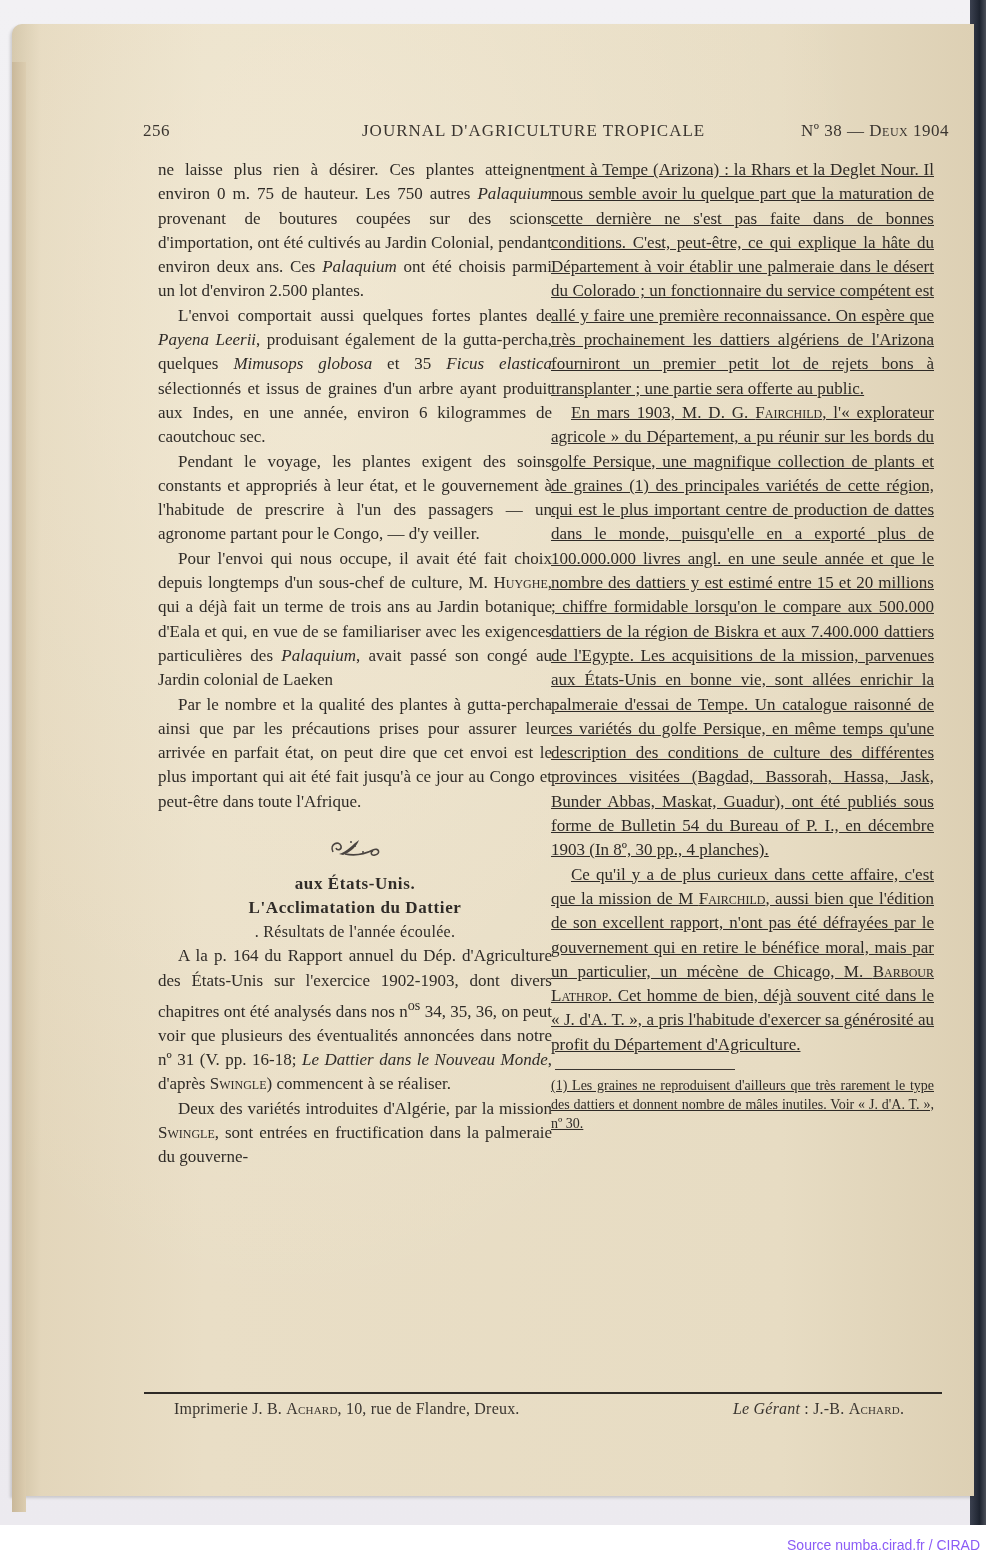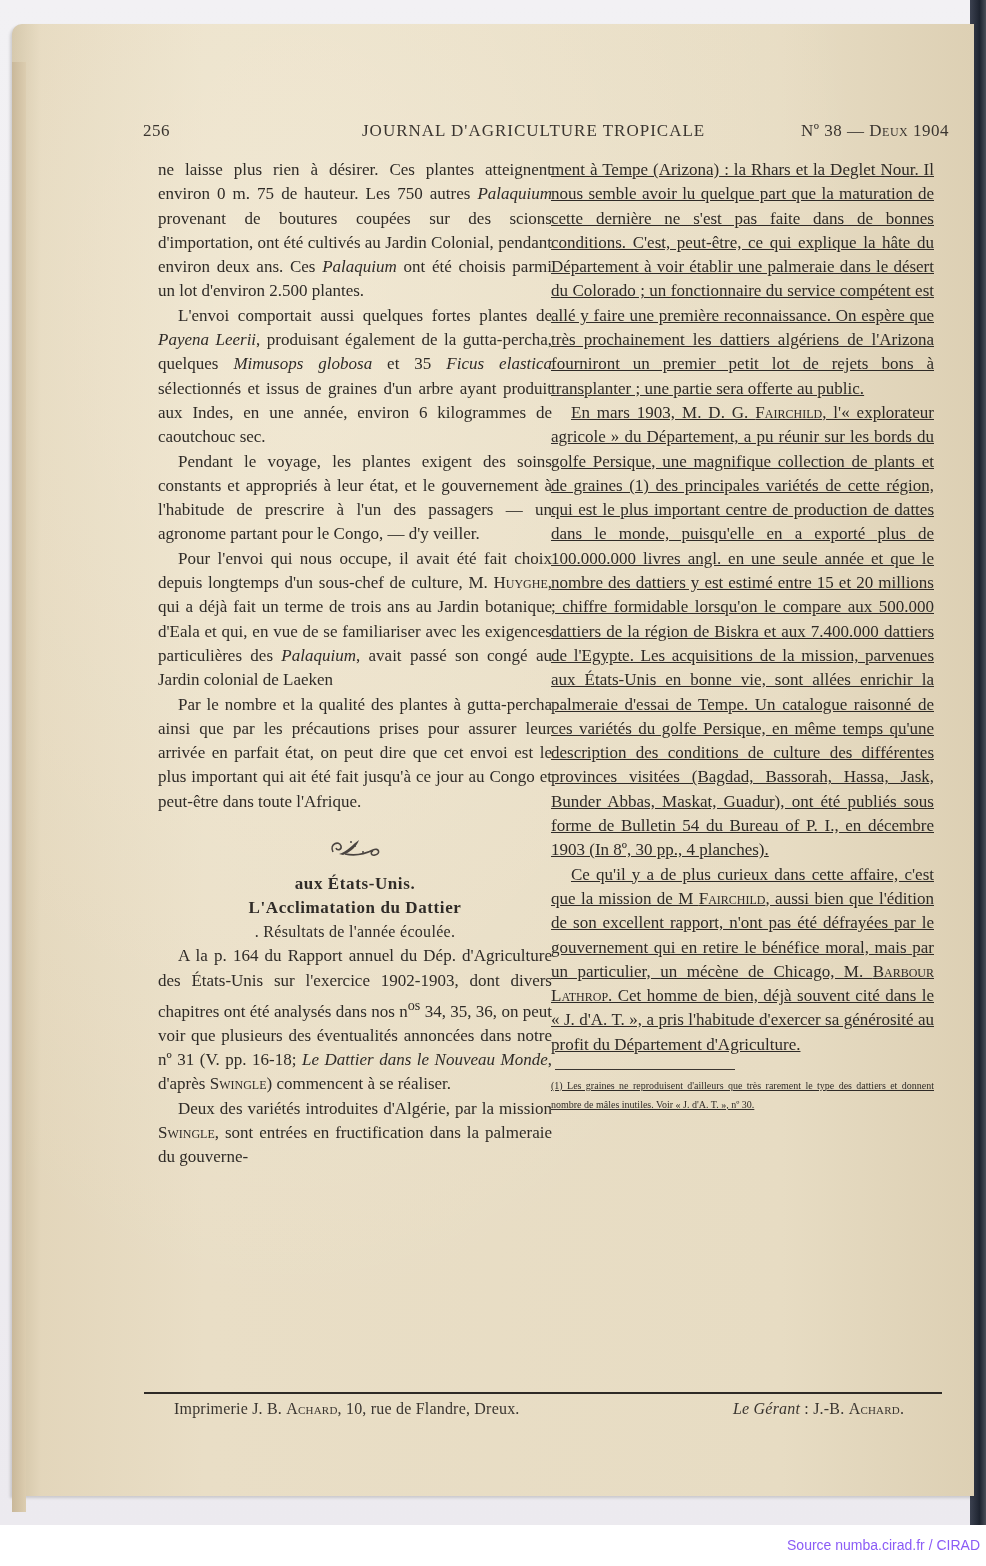--- a/index.html
+++ b/index.html
@@ -55,21 +55,21 @@
     }
     .art-title {
       text-align: center; font-weight: bold; font-size: 17px; line-height: 24px;
       letter-spacing: 0.6px; margin: 0;
     }
     .art-sub {
       text-align: center; font-size: 16px; margin: 6px 0 3px 0; letter-spacing: 0.3px;
     }
     .fn-rule { width: 180px; height: 1px; background: #3a3530; margin: 12px 0 6px 4px; }
     .footnote {
-      font-size: 10px; line-height: 19px; text-indent: 20px; margin: 0;
+      font-size: 14px; line-height: 19px; text-indent: 20px; margin: 0;
     }
     .bottom-rule {
       position: absolute; left: 144px; top: 1392px; width: 798px; height: 1.5px; background: #2e2a26;
     }
     .imprint {
       position: absolute; top: 1400px; font-family: "Liberation Serif", serif;
       font-size: 16px; color: #3a3530; letter-spacing: 0.2px;
     }
     .imprint.l { left: 174px; }
     .imprint.r { left: 733px; }

